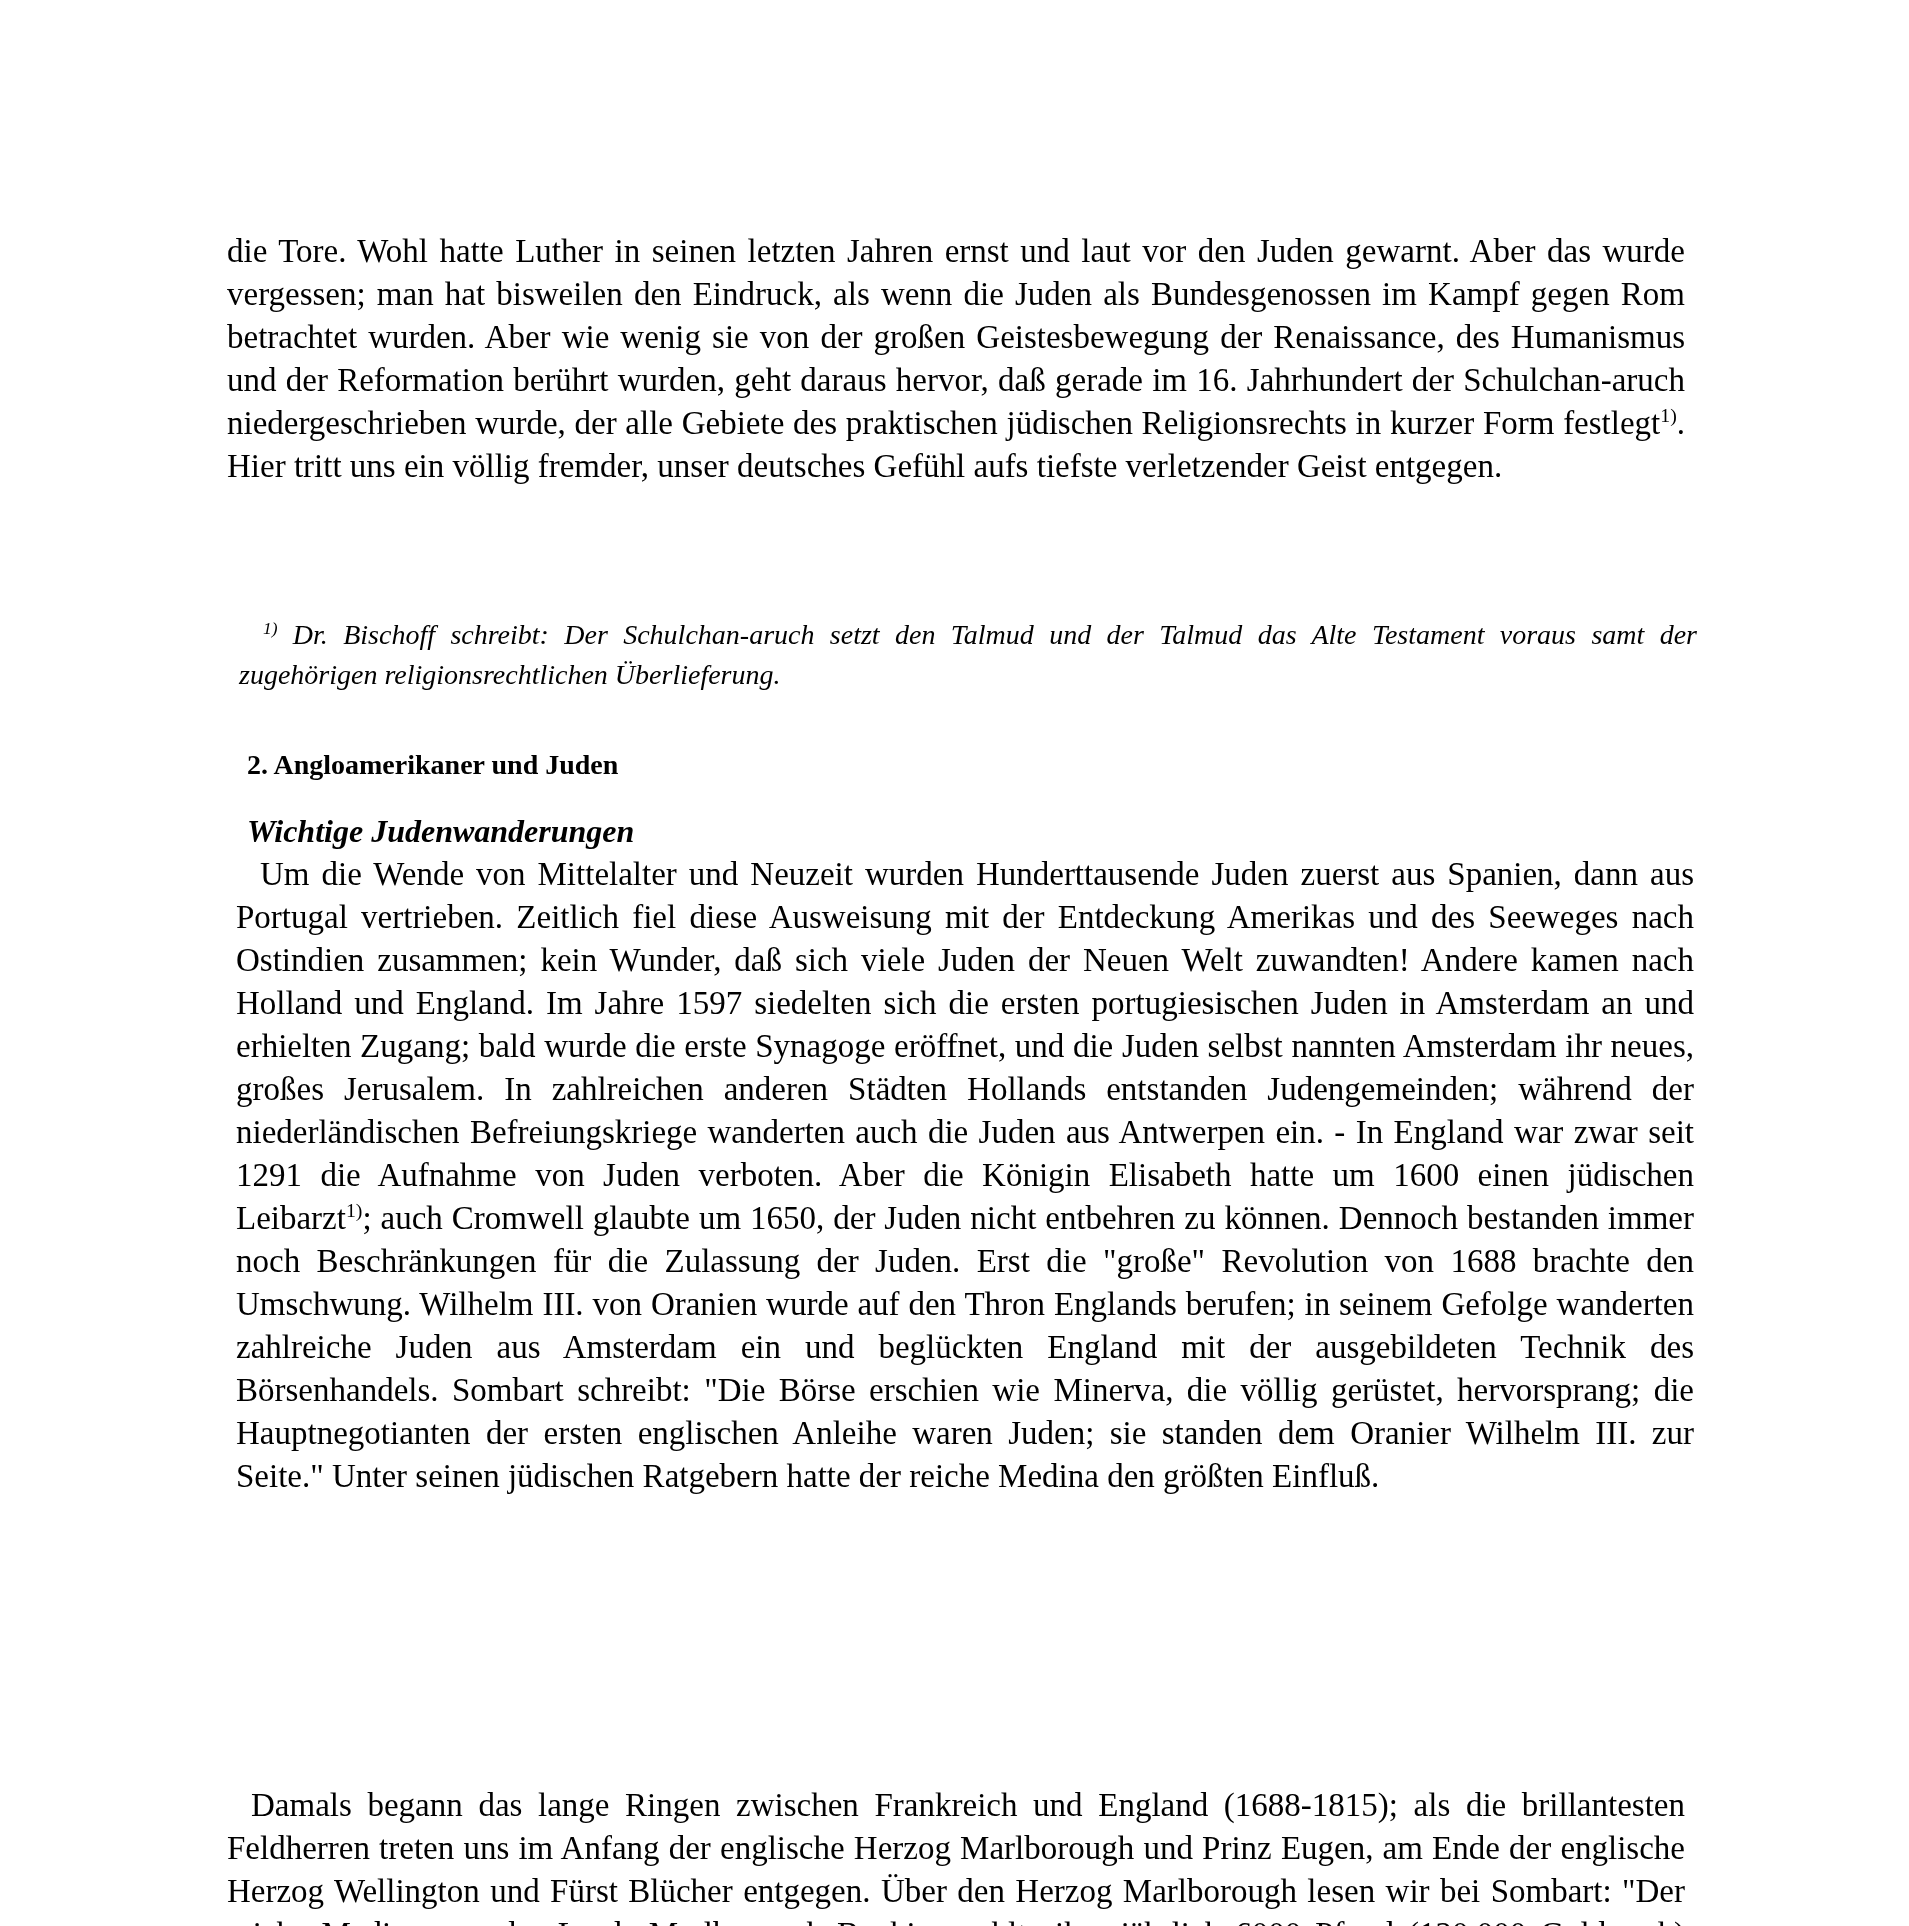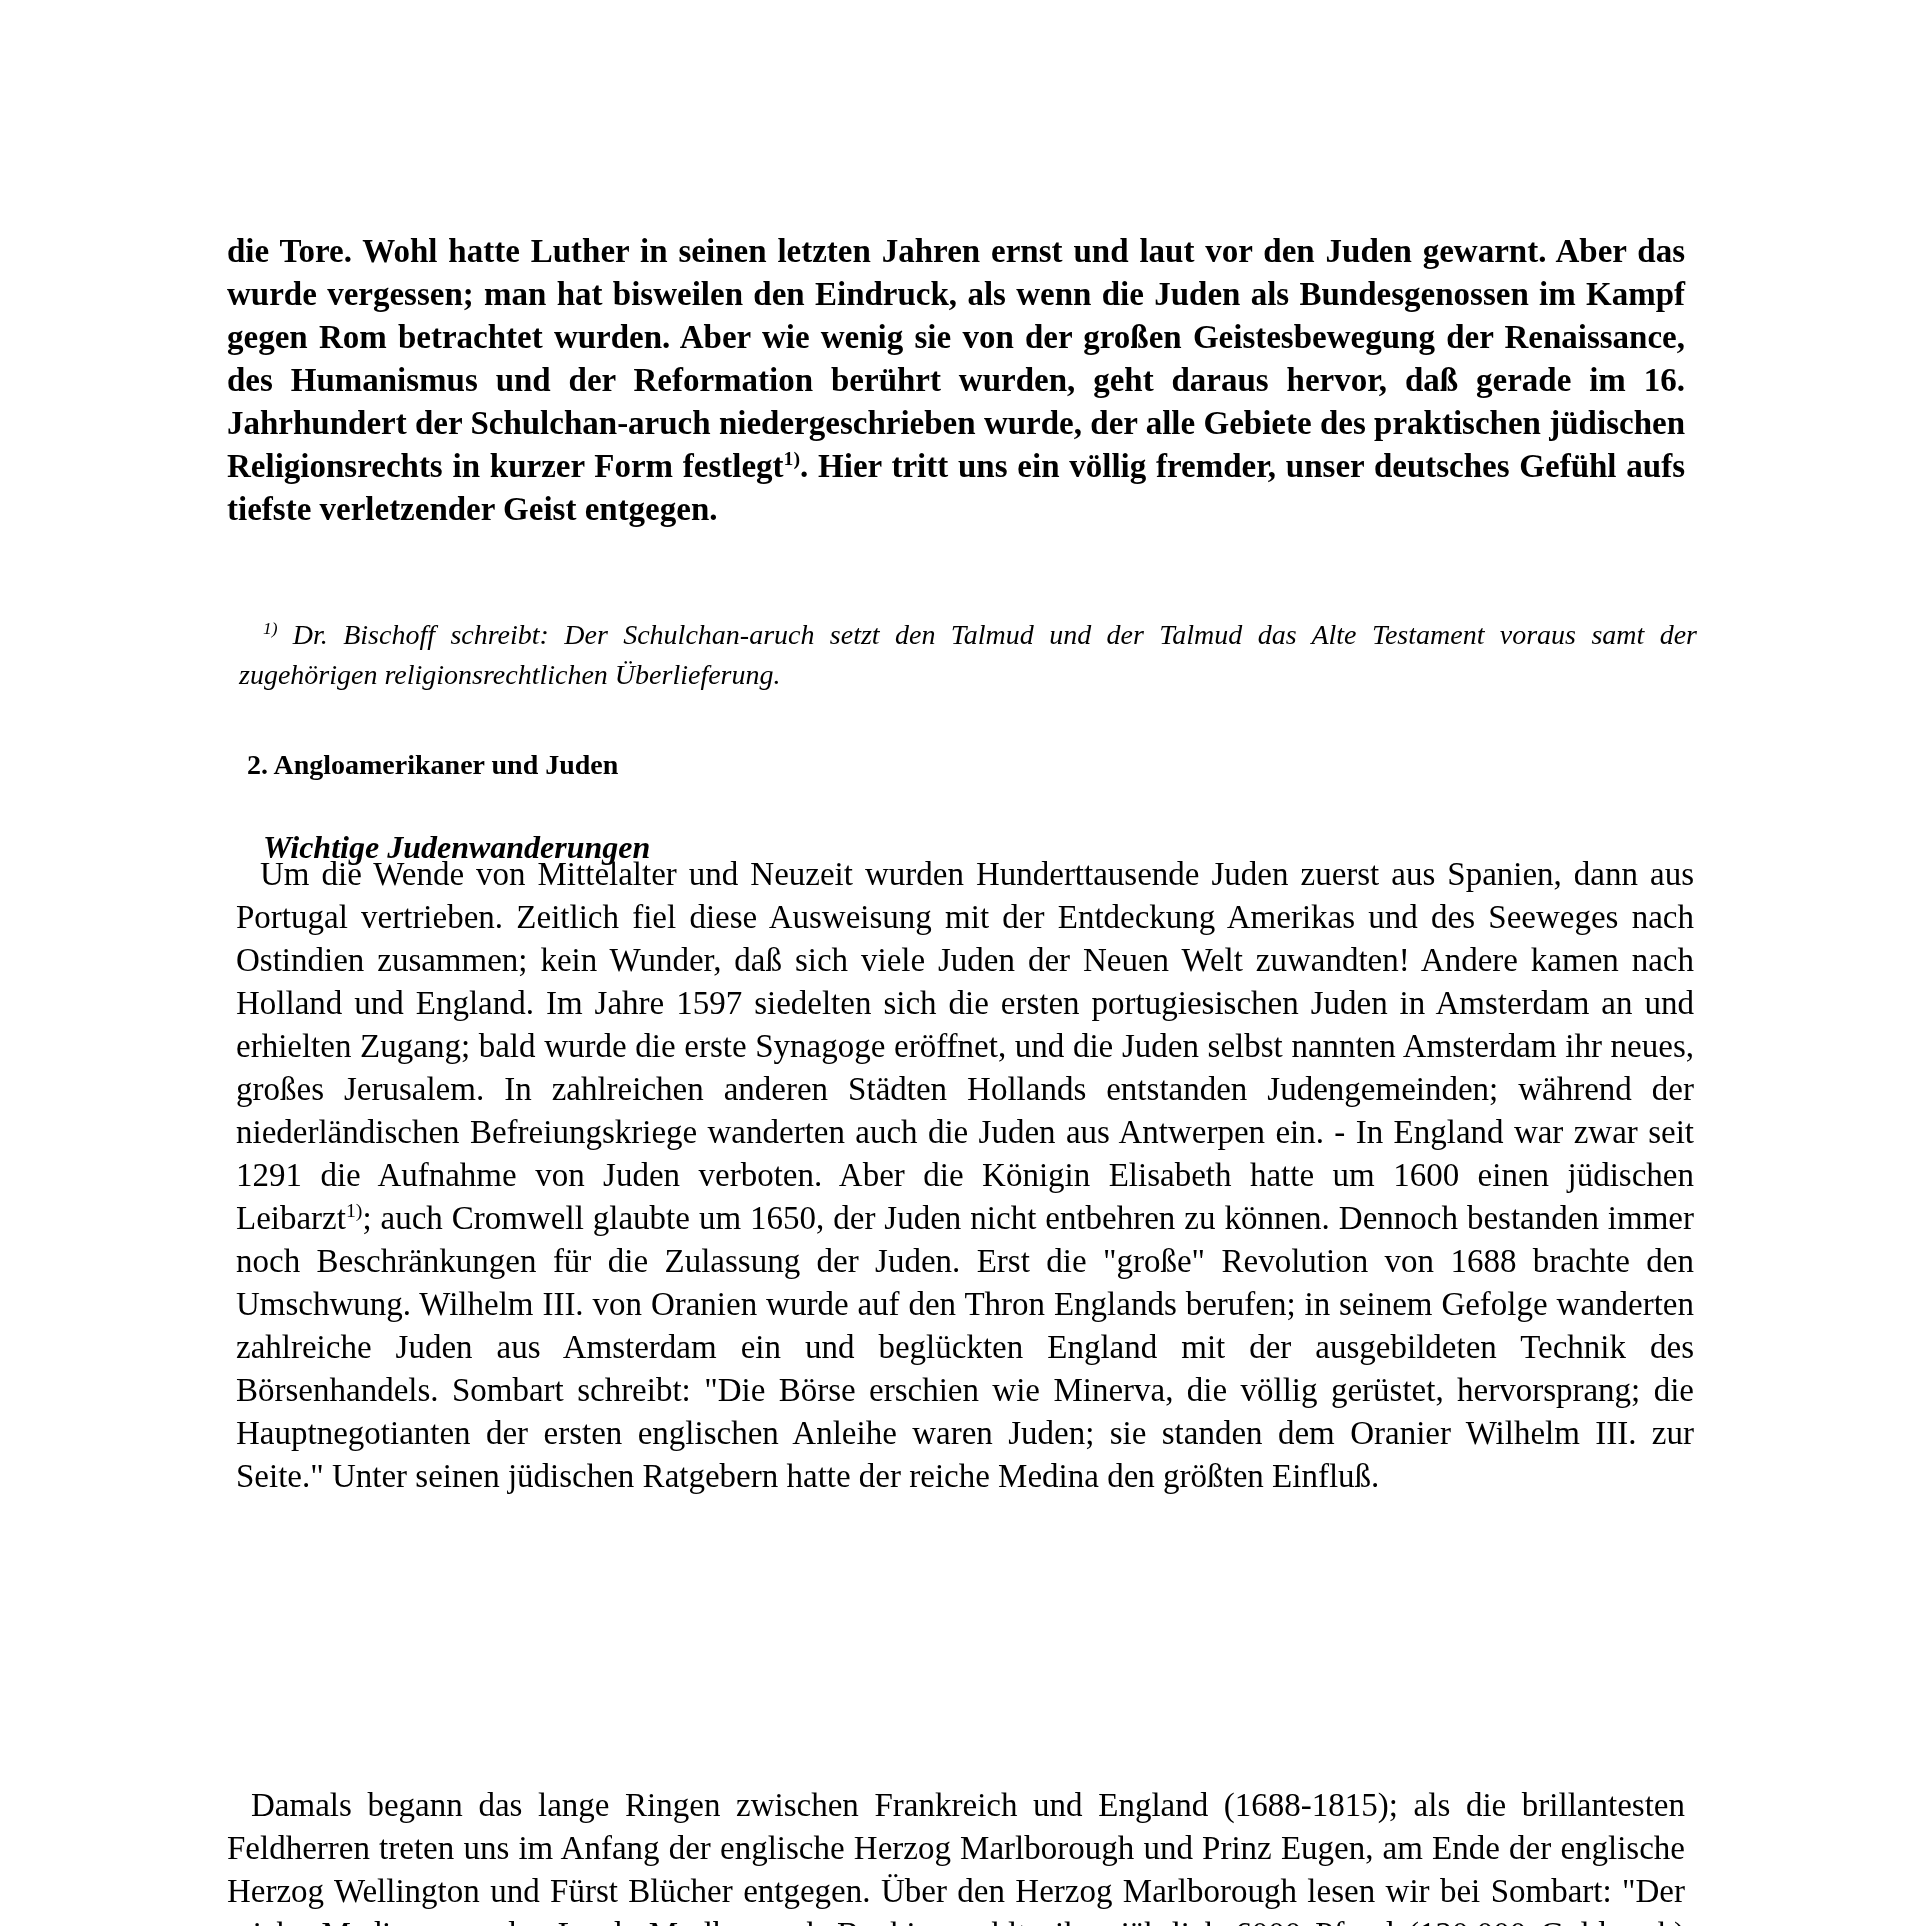--- a/index.html
+++ b/index.html
@@ -40,21 +40,20 @@
   .para.lastline-left {
     
   }
 
   
   #para-intro {
     position: absolute;
     left: 0;
     top: 230px;
     width: 1458px;
-    font-weight: bold;
   }
 
   
   .footnote {
     font-size: 28px;
     line-height: 40px;
     font-style: italic;
     text-align: justify;
     margin: 12px;
     text-indent: 24px;
@@ -90,21 +89,21 @@
   #heading-sub {
     position: absolute;
     left: 0;
     top: 811px;
     width: 1458px;
     font-size: 32px;
     line-height: 40px;
     font-weight: bold;
     font-style: italic;
     text-indent: 20px;
-    margin: 16px;
+    margin: 0;
   }
 
   
   #para-wanderungen {
     position: absolute;
     left: 0;
     top: 853px;
     width: 1458px;
     text-indent: 24px;
     margin-left: 9px;

